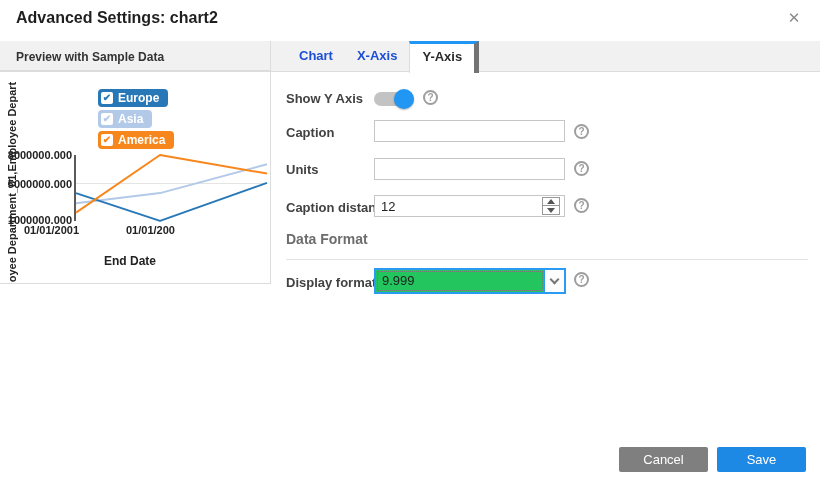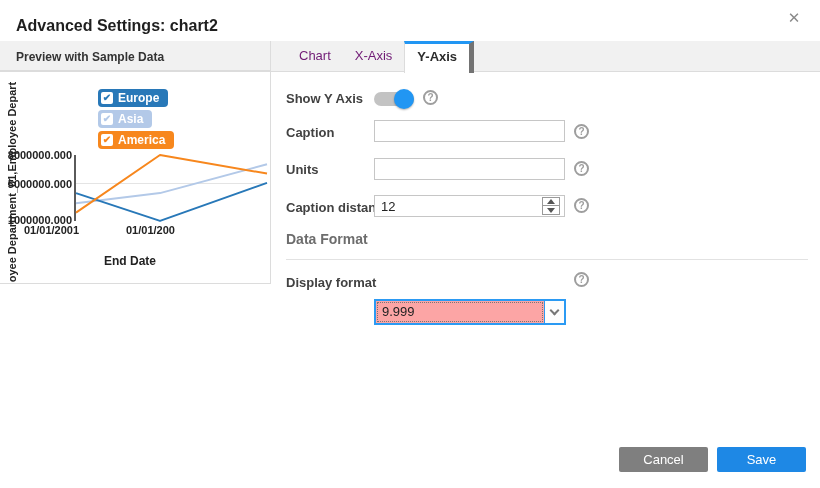--- a/index.html
+++ b/index.html
@@ -1,28 +1,28 @@
 <!DOCTYPE html>
 <html><head>
 <meta charset="utf-8">
 <style>
   * { box-sizing: border-box; margin: 0; padding: 0; }
   body { font-family: "Liberation Sans", sans-serif; background: #fff; }
   .dialog { position: relative; width: 820px; height: 488px; background: #fff; overflow: hidden; }
 
   
-  .title { position: absolute; left: 16px; top: 9px; font-size: 16px; font-weight: bold; color: #1f1f1f; margin-top: 8px; }
+  .title { position: absolute; left: 16px; top: 9px; font-size: 16px; font-weight: bold; color: #1f1f1f; }
   .close { position: absolute; right: 16px; top: 9px; font-size: 15px; color: #8a8a8a; cursor: pointer; width: 20px; text-align: center; }
 
   
   .strip { position: absolute; left: 0; top: 41px; right: 0; height: 31px; background: #f1f1f1; border-bottom: 1px solid #dcdcdc; }
   .strip-left { position: absolute; left: 0; top: 41px; width: 271px; height: 30px; background: #f1f1f1; border-right: 1px solid #dcdcdc; border-bottom: 1px solid #dcdcdc; }
   .preview-header { position: absolute; left: 16px; top: 9px; font-size: 12px; font-weight: bold; color: #333; }
   .tabs { position: absolute; left: 287px; top: 41px; height: 31px; display: flex; z-index: 2; }
-  .tab { padding: 0 12px; line-height: 30px; font-size: 13px; color: #701a75; cursor: pointer; }
+  .tab { padding: 0 12px; line-height: 30px; font-size: 13px; color: #1d4ed8; cursor: pointer; font-weight: bold; }
   .tab.active { background: #fff; border-left: 1px solid #dcdcdc; border-right: 5px solid #737373; border-top: 3px solid #2196f3; line-height: 26px; height: 32px; font-weight: bold; color: #2b2b2b; }
 
   
   .preview { position: absolute; left: 0; top: 72px; width: 271px; height: 212px; background: #fff; border-right: 1px solid #dcdcdc; border-bottom: 1px solid #dcdcdc; }
   .ytitle { position: absolute; left: -93px; top: 103px; width: 212px; height: 14px; transform: rotate(-90deg); text-align: center; font-size: 11px; font-weight: bold; color: #222; white-space: nowrap; }
   .ytick { position: absolute; left: 2px; width: 70px; text-align: right; font-size: 11px; font-weight: bold; color: #222; }
   .axis-line { position: absolute; left: 74px; top: 83px; width: 2px; height: 66px; background: #5a5a5a; }
   .gridline { position: absolute; left: 76px; top: 111px; width: 189px; height: 1px; background: #e4e4e4; }
   .lines-svg { position: absolute; left: 0; top: 0; }
   .legend { position: absolute; left: 98px; top: 17px; display: flex; flex-direction: column; align-items: flex-start; gap: 3px; }
@@ -46,21 +46,21 @@
   .spinner .half { height: 8px; display: flex; align-items: center; justify-content: center; }
   .spinner .half.up { border-bottom: 1px solid #999; }
   .tri-up { width: 0; height: 0; border-left: 4px solid transparent; border-right: 4px solid transparent; border-bottom: 5px solid #555; }
   .tri-down { width: 0; height: 0; border-left: 4px solid transparent; border-right: 4px solid transparent; border-top: 5px solid #555; }
 
   
   .section-header { position: absolute; left: 286px; top: 231px; font-size: 14px; font-weight: bold; color: #6d6d6d; }
   .divider { position: absolute; left: 286px; top: 259px; width: 522px; height: 1px; background: #e2e2e2; }
 
   
-  .combo { position: absolute; left: 374px; top: 268px; width: 192px; height: 26px; border: 2px solid #2b9af3; background: #fca5a5; display: flex; cursor: pointer; margin-top: 31px; }
+  .combo { position: absolute; left: 374px; top: 268px; width: 192px; height: 26px; border: 2px solid #2b9af3; background: #22c55e; display: flex; cursor: pointer; }
   .combo-text { flex: 1; margin: 1px; border: 1px dotted #777; font-size: 13px; color: #222; padding: 1px 4px; line-height: 16px; overflow: hidden; }
   .combo-arrow { width: 20px; border-left: 1px solid #2b9af3; display: flex; align-items: center; justify-content: center; background: #fdfdfd; }
   .chevron { width: 7px; height: 7px; border-right: 2px solid #777; border-bottom: 2px solid #777; transform: rotate(45deg); margin-top: -4px; }
 
   
   .btn { position: absolute; top: 447px; width: 89px; height: 25px; border: none; border-radius: 2px; color: #fff; font-size: 13px; font-family: "Liberation Sans", sans-serif; cursor: pointer; }
   .btn-cancel { left: 619px; background: #7f7f7f; }
   .btn-save { left: 717px; background: #1e88e5; }
 </style>
 </head>

